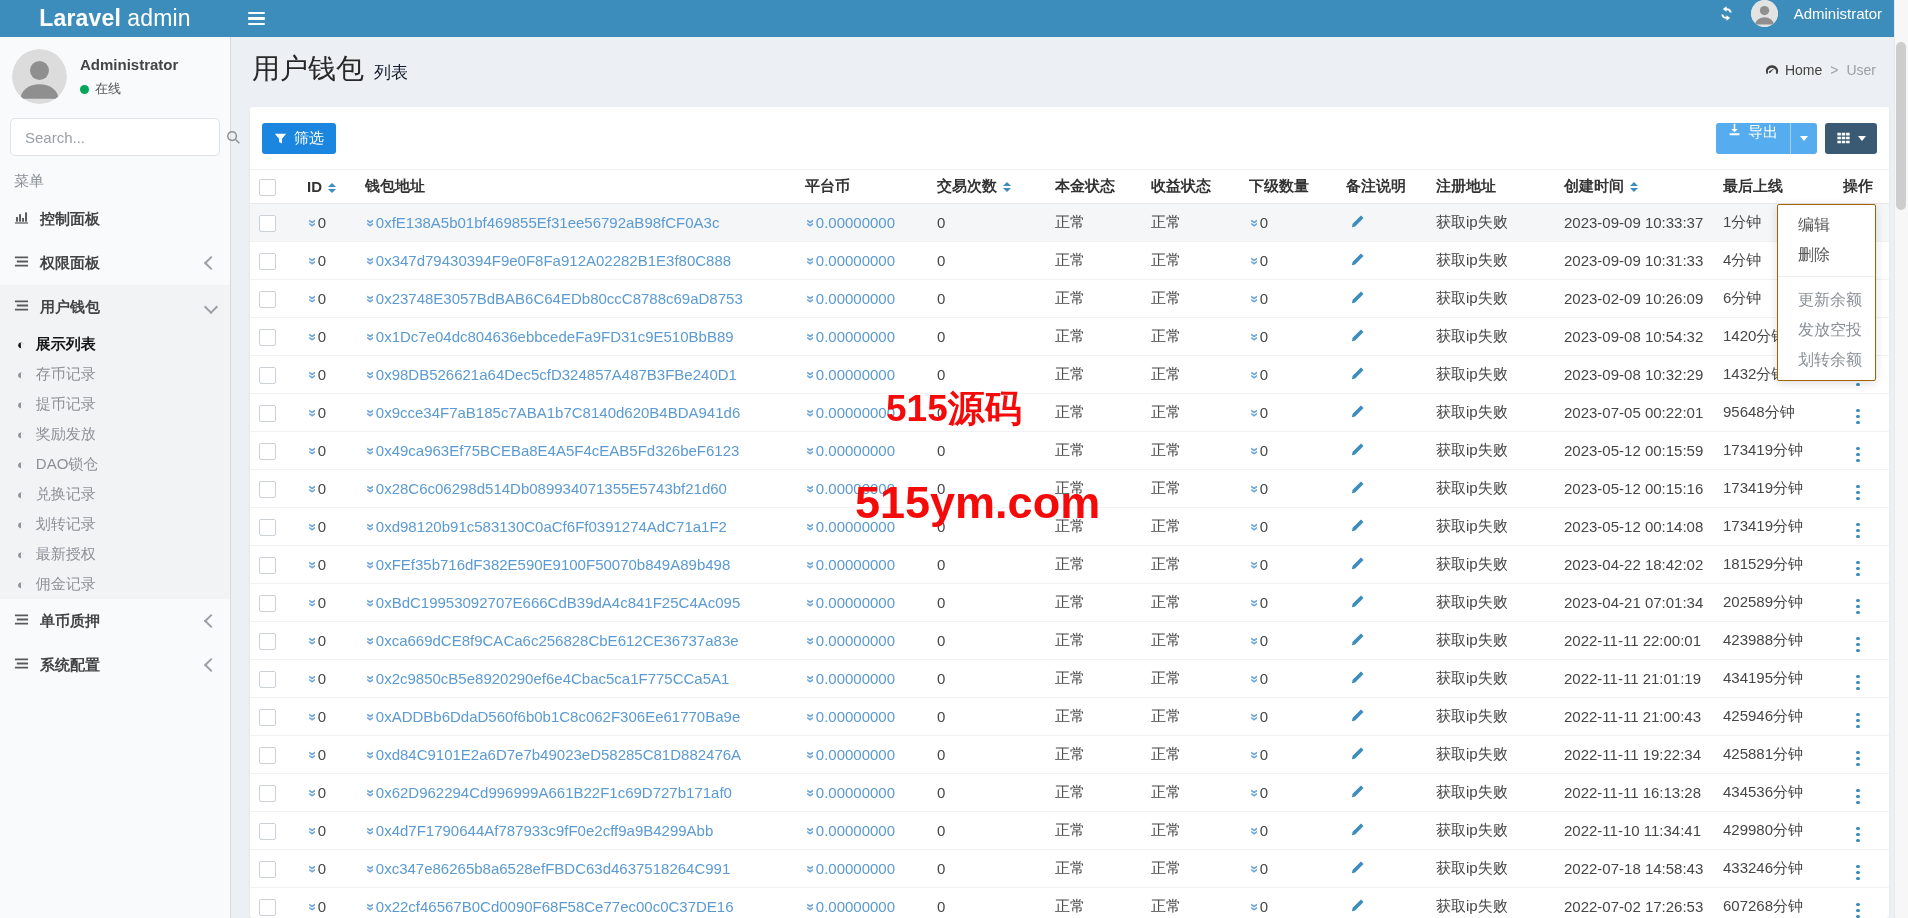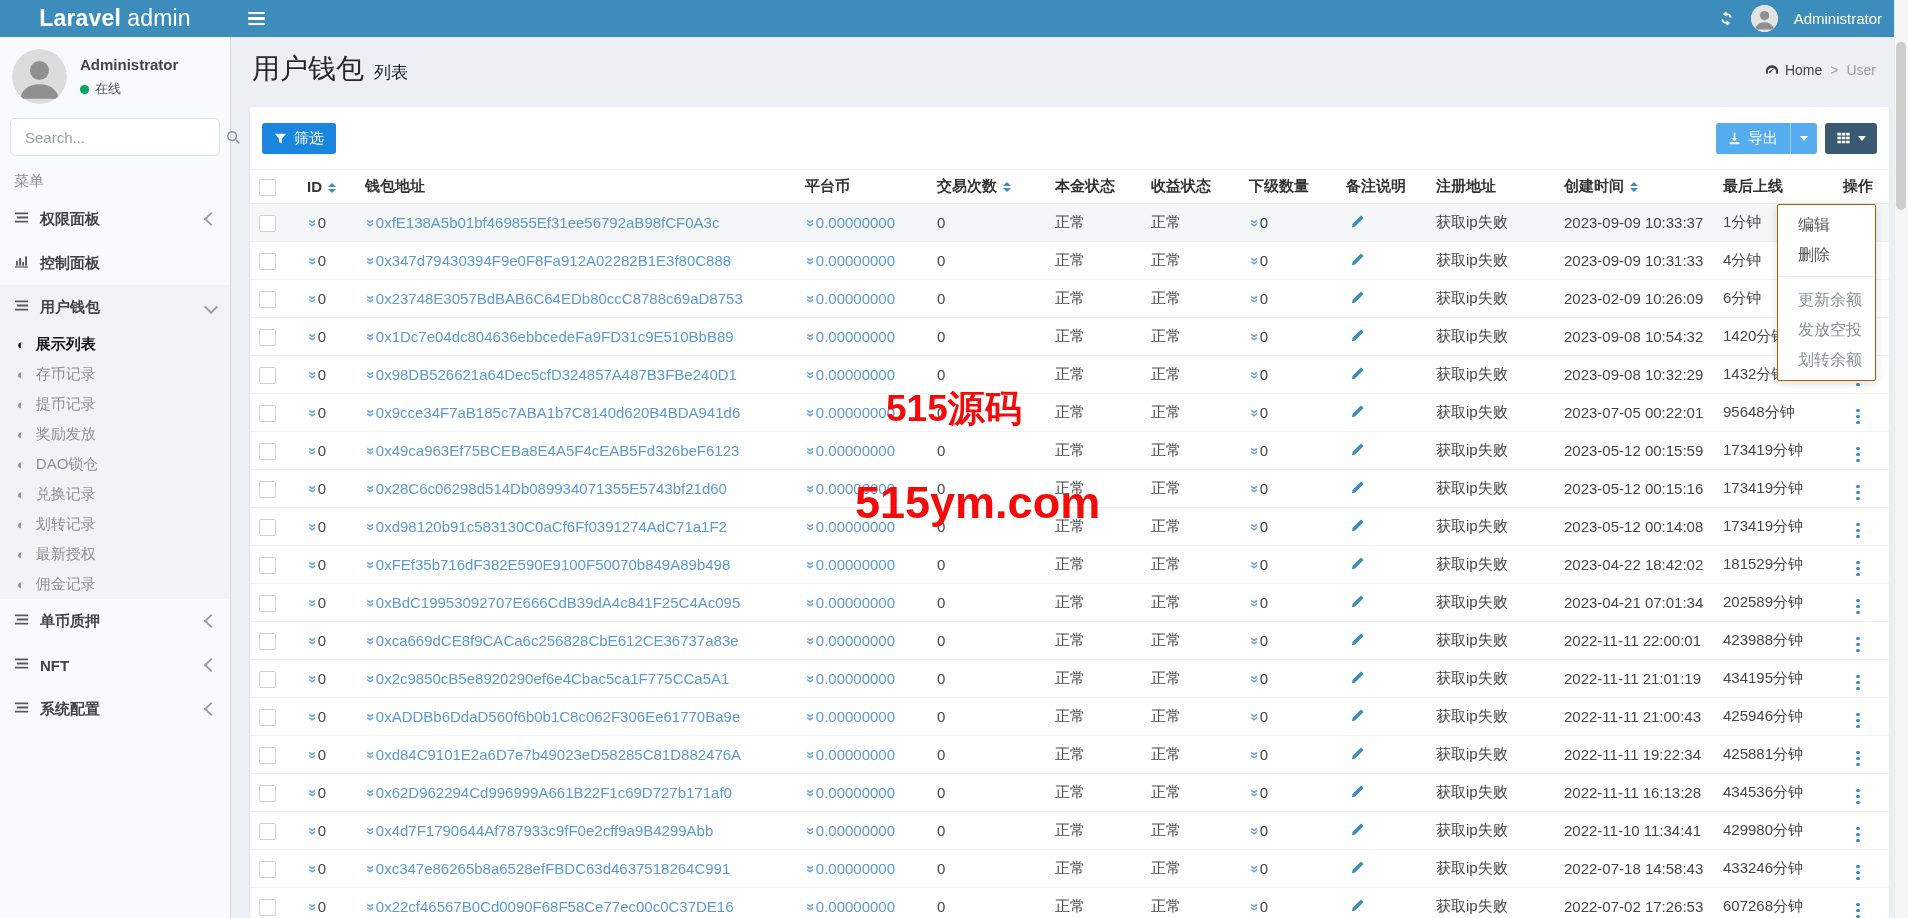--- a/index.html
+++ b/index.html
@@ -1,19 +1,19 @@
 <!DOCTYPE html>
 <html><head>
 <meta charset="utf-8">
 <style>
   html,body{margin:0;padding:0;background:#ecf0f5;font-family:"Liberation Sans","DejaVu Sans",sans-serif;}
   #app{position:relative;width:1908px;height:918px;overflow:hidden;background:#ecf0f5;}
 
   
-  .navbar{position:absolute;left:0;top:0;width:1908px;height:37px;background:#3c8dbc;color:#fff;display:flex;align-items:center;z-index:20;}
+  .navbar{position:absolute;left:0;top:0;width:1908px;height:37px;background:#3c8dbc;color:#fff;display:flex;align-items:flex-start;z-index:20;}
   .brand{width:230px;height:37px;display:flex;align-items:center;justify-content:center;font-size:23px;letter-spacing:.2px;cursor:pointer;}
   .brand b{font-weight:700;}
   .brand span{font-weight:300;margin-left:6px;}
   .hamburger{width:52px;height:37px;display:flex;flex-direction:column;justify-content:center;align-items:center;gap:3px;cursor:pointer;}
   .hamburger i{display:block;width:17px;height:2.5px;background:#fff;border-radius:1px;}
   .nav-right{margin-left:auto;display:flex;align-items:center;gap:16px;padding-right:26px;}
   .nav-refresh{display:flex;align-items:center;cursor:pointer;}
   .nav-avatar{width:27px;height:27px;border-radius:50%;overflow:hidden;background:#e6e6e6;}
   .nav-user{font-size:15px;cursor:pointer;}
 
@@ -50,21 +50,21 @@
   .breadcrumb .sep{color:#9a9fa5;}
   .breadcrumb .cur{color:#9a9fa5;}
 
   
   .card{position:absolute;left:250px;top:107px;width:1639px;height:811px;background:#fff;border-radius:3px;box-shadow:0 1px 2px rgba(0,0,0,.08);overflow:hidden;z-index:5;}
   .toolbar{height:50px;display:flex;align-items:center;padding:6px 12px;border-bottom:1px solid #f2f2f2;}
   .btn{display:inline-flex;align-items:center;gap:7px;border:none;border-radius:3px;color:#fff;font-size:15px;height:31px;padding:0 12px;cursor:pointer;font-family:inherit;}
   .btn-filter{background:#1a86e0;}
   .toolbar-right{margin-left:auto;display:flex;align-items:center;gap:8px;}
   .btn-split{display:inline-flex;height:31px;border-radius:3px;overflow:hidden;}
-  .btn-split .main{display:inline-flex;align-items:center;gap:7px;background:#55acee;color:#fff;font-size:15px;padding:0 12px;cursor:pointer;}
+  .btn-split .main{display:inline-flex;gap:7px;background:#55acee;color:#fff;font-size:15px;padding:0 12px;cursor:pointer;}
   .btn-split .caretpart{display:inline-flex;align-items:center;background:#55acee;border-left:1px solid rgba(255,255,255,.45);padding:0 9px;cursor:pointer;}
   .btn-grid{background:#3a5a74;height:31px;display:inline-flex;align-items:center;gap:7px;padding:0 11px;border-radius:3px;cursor:pointer;}
   .caret{width:0;height:0;border-left:4px solid transparent;border-right:4px solid transparent;border-top:5px solid #fff;display:inline-block;}
 
   
   table.grid{border-collapse:collapse;table-layout:fixed;width:1639px;font-size:15px;}
   .grid th{height:33px;text-align:left;font-weight:700;color:#333;border-bottom:1px solid #e9e9e9;padding:0 4px 0 2px;white-space:nowrap;}
   .grid td{height:37px;border-bottom:1px solid #f2f2f2;color:#464646;padding:0 4px 0 2px;white-space:nowrap;overflow:hidden;vertical-align:middle;}
   .grid tr.hl td{background:#f4f6f8;}
   .cb{display:inline-block;width:15px;height:15px;border:1px solid #ccd1d8;border-radius:2px;background:#fff;margin-left:7px;vertical-align:middle;cursor:pointer;}
@@ -153,35 +153,35 @@
         <svg viewBox="0 0 16 16" width="15" height="15" fill="none" stroke="#8a9096" stroke-width="1.6">
             <circle cx="6.5" cy="6.5" r="4.6"></circle>
             <path d="M10.2 10.2l4 4"></path>
           </svg>
       </span>
     </div>
     <div class="menu-label">菜单</div>
     <nav class="side-menu" id="side-menu">
         <div class="side-item">
           <span class="micon"><svg viewBox="0 0 16 16" width="15" height="15" fill="#5a5a5a">
-              <path d="M1 2.6h14v2H1zM3 7h12v2H3zM1 11.4h14v2H1z"></path>
-            </svg></span>
-          <span class="lbl">权限面板</span>
-          <span class="chev left"></span>
-        </div>
-        <div class="side-item">
-          <span class="micon"><svg viewBox="0 0 16 16" width="15" height="15" fill="#5a5a5a">
               <path d="M1 13.2h14v1.3H1z"></path>
               <rect x="2.2" y="7.5" width="2.1" height="5"></rect>
               <rect x="5.4" y="4.5" width="2.1" height="8"></rect>
               <rect x="8.6" y="8.5" width="2.1" height="4"></rect>
               <rect x="11.8" y="2.5" width="2.1" height="10"></rect>
             </svg></span>
           <span class="lbl">控制面板</span>
         </div>
+        <div class="side-item">
+          <span class="micon"><svg viewBox="0 0 16 16" width="15" height="15" fill="#5a5a5a">
+              <path d="M1 2.6h14v2H1zM3 7h12v2H3zM1 11.4h14v2H1z"></path>
+            </svg></span>
+          <span class="lbl">权限面板</span>
+          <span class="chev left"></span>
+        </div>
         <div class="side-item openbg">
           <span class="micon"><svg viewBox="0 0 16 16" width="15" height="15" fill="#5a5a5a">
               <path d="M1 2.6h14v2H1zM3 7h12v2H3zM1 11.4h14v2H1z"></path>
             </svg></span>
           <span class="lbl">用户钱包</span>
           <span class="chev down"></span>
         </div>
         <div class="side-sub active">
           <span class="half">◐</span>
           <span>展示列表</span>
@@ -216,27 +216,20 @@
         </div>
         <div class="side-sub">
           <span class="half">◐</span>
           <span>佣金记录</span>
         </div>
         <div class="side-item">
           <span class="micon"><svg viewBox="0 0 16 16" width="15" height="15" fill="#5a5a5a">
               <path d="M1 2.6h14v2H1zM3 7h12v2H3zM1 11.4h14v2H1z"></path>
             </svg></span>
           <span class="lbl">单币质押</span>
-          <span class="chev left"></span>
-        </div>
-        <div class="side-item">
-          <span class="micon"><svg viewBox="0 0 16 16" width="15" height="15" fill="#5a5a5a">
-              <path d="M1 2.6h14v2H1zM3 7h12v2H3zM1 11.4h14v2H1z"></path>
-            </svg></span>
-          <span class="lbl">NFT</span>
           <span class="chev left"></span>
         </div>
         <div class="side-item">
           <span class="micon"><svg viewBox="0 0 16 16" width="15" height="15" fill="#5a5a5a">
               <path d="M1 2.6h14v2H1zM3 7h12v2H3zM1 11.4h14v2H1z"></path>
             </svg></span>
           <span class="lbl">系统配置</span>
           <span class="chev left"></span>
         </div>
       </nav>

